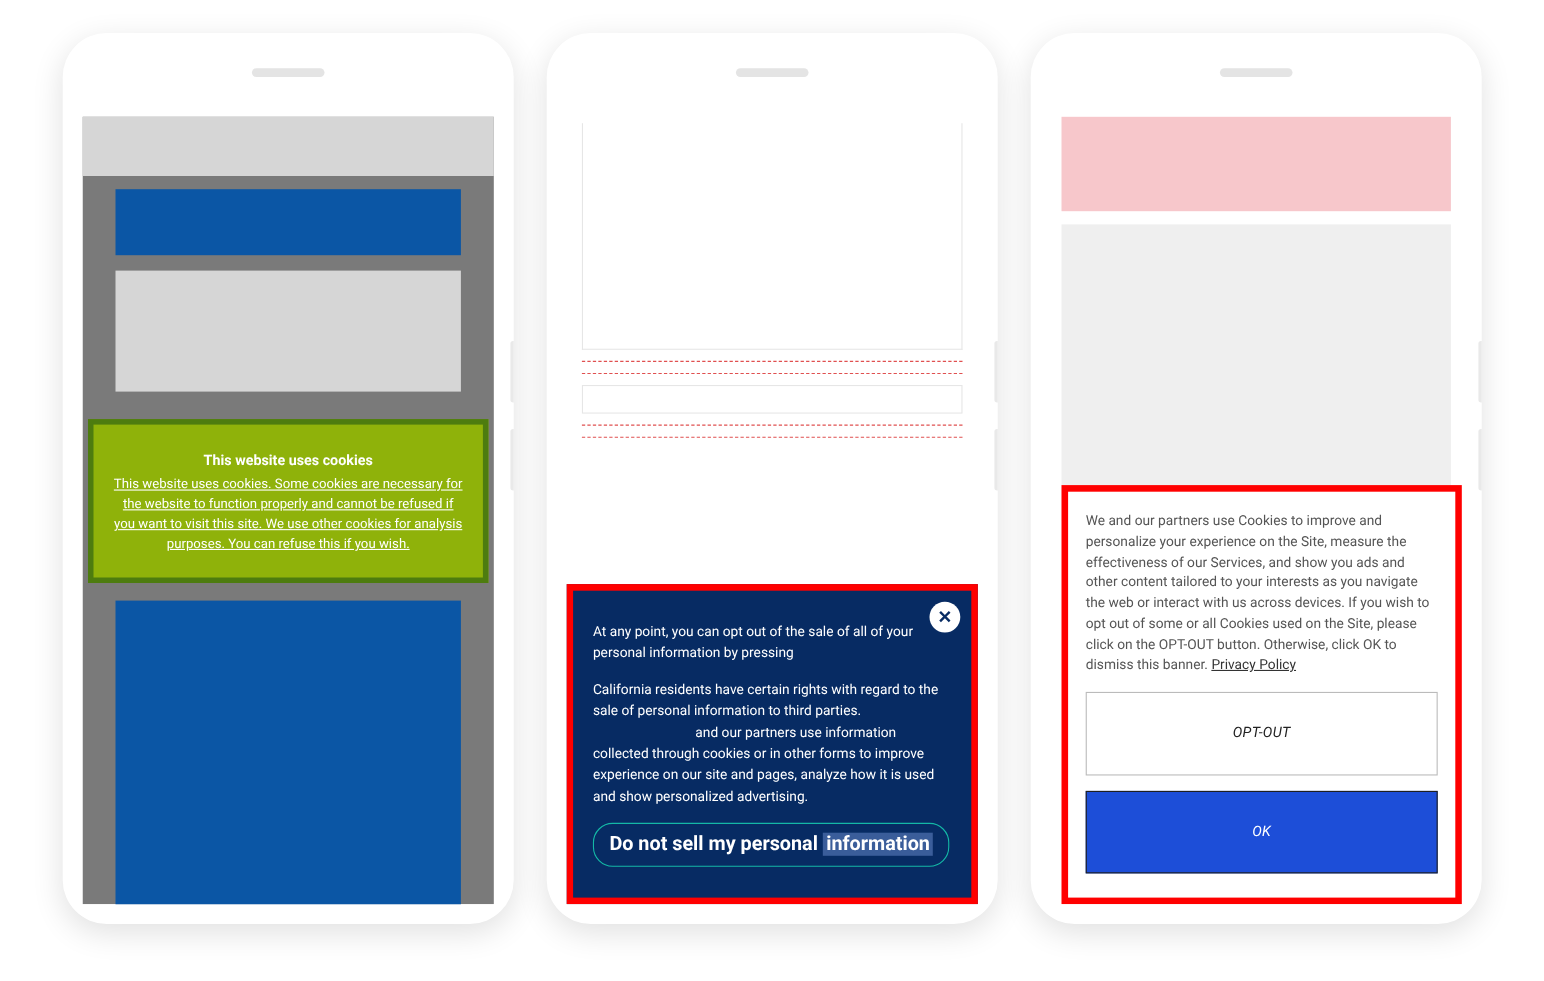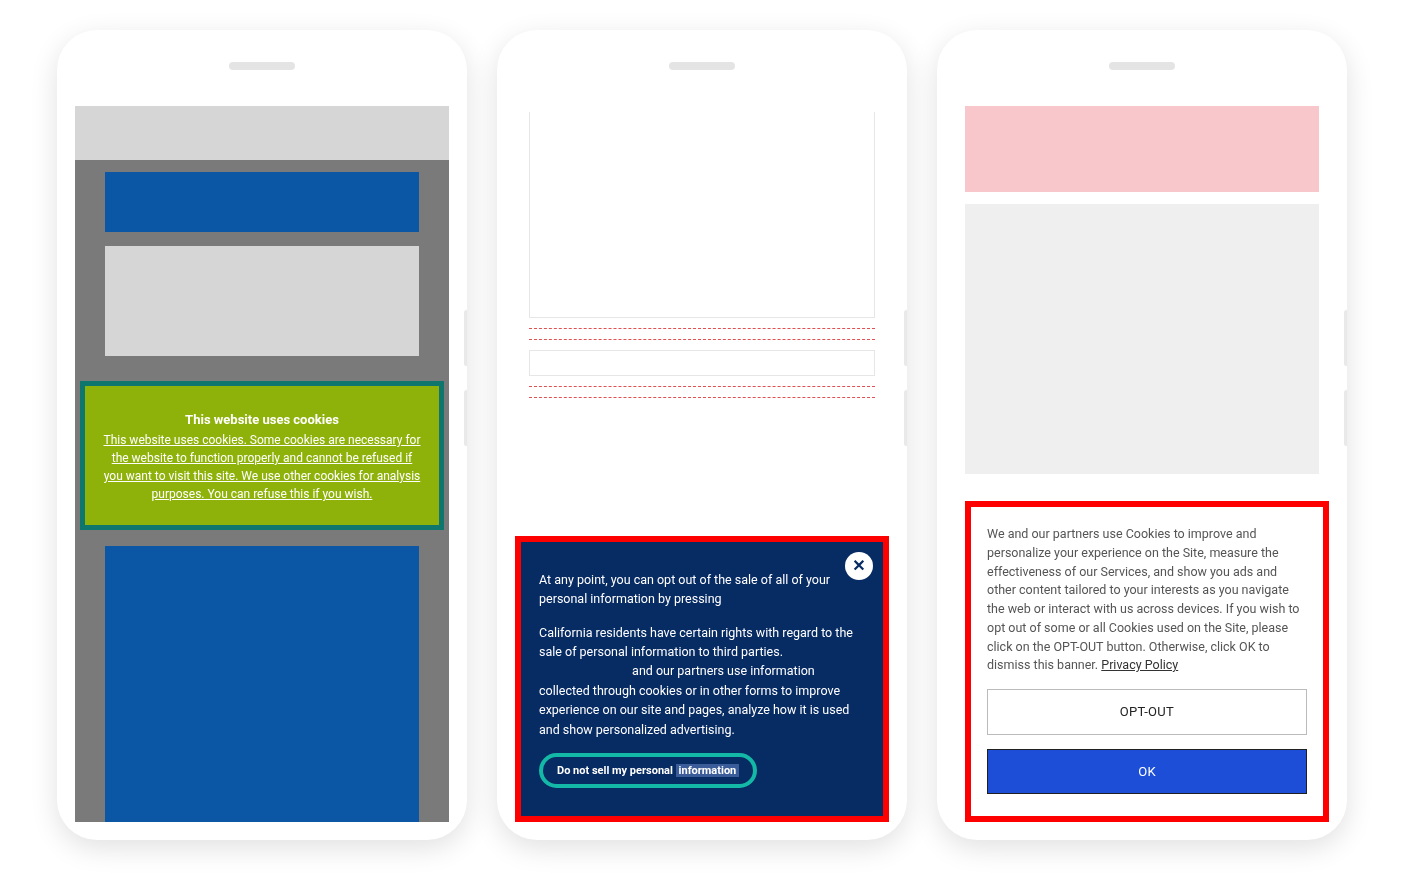--- a/index.html
+++ b/index.html
@@ -46,21 +46,21 @@
 
     
     .p1-bg { width:100%; height:100%; background:#7a7a7a; padding:0 30px; }
     .p1-topbar { height:54px; background:#d6d6d6; margin:0 -30px; }
     .p1-bluebar { height:60px; background:#0b56a5; margin-top:12px; }
     .p1-block { height:110px; background:#d6d6d6; margin-top:14px; }
     .p1-bluebig { height:290px; background:#0b56a5; margin-top:190px; }
     .p1-banner {
       position:absolute; left:0; right:0; top:275px; margin:0 auto;
       width: calc(100% - 10px);
-      background:#8fb20a; border:5px solid #0f766e;
+      background:#8fb20a; border:5px solid #4d7c0f;
       padding: 26px 16px 22px; text-align:center; color:#ffffff;
     }
     .p1-title { font-weight:700; font-size:13px; margin-bottom:4px; }
     .p1-text { font-size:12px; line-height:1.5;text-decoration:underline; }
     .p1-btnrow { display:flex; justify-content:center; gap:20px; margin-top:16px; }
     .p1-btn { background:#0b56a5; color:#fff; font-size:13px; padding:8px 16px; border:none; cursor:pointer; }
 
     
     .p2-bg { width:100%; height:100%; background:#ffffff; position:relative; }
     .p2-box { border:1px solid #e6e6e6; margin:6px 14px; }
@@ -71,37 +71,37 @@
       background:#072b63; border:6px solid #ff0000;
       padding:28px 18px 14px; color:#ffffff; font-size:12.5px; line-height:1.55;
     }
     .p2-close {
       position:absolute; top:10px; right:10px; width:28px; height:28px;
       background:#ffffff; border-radius:50%; display:flex; align-items:center; justify-content:center;
       color:#072b63; font-weight:600; font-size:16px; cursor:pointer;
     }
     .p2-para { margin-bottom:14px; }
     .p2-chip {
-      display:inline-block; border:4px solid #14b8a6; border-radius:18px;
-      padding:5px 14px; font-size:11px; margin-bottom:14px; cursor:pointer;
+      display:inline-block; border:1px solid #14b8a6; border-radius:18px;
+      padding:5px 14px; font-size:18px; margin-bottom:14px; cursor:pointer;
     }
     .p2-chip .hl { background:#3a5d9a; padding:0 3px; }
     .p2-banner a { color:#ffffff; text-decoration:underline; }
 
     
     .p3-bg { width:100%; height:100%; background:#ffffff; }
     .p3-pink { height:86px; background:#f7c7cb; margin:0 10px 12px; }
     .p3-gray { height:270px; background:#efefef; margin:0 10px; }
     .p3-banner {
       position:absolute; bottom:0; left:10px; right:0;
       background:#ffffff; border:6px solid #ff0000;
       padding:18px 16px 22px; color:#555; font-size:12.5px; line-height:1.5;
     }
     .p3-banner a { color:#333; text-decoration:underline; }
-    .p3-btn { display:block; width:100%; padding:12px 0; text-align:center; font-size:13px; margin-top:14px; cursor:pointer; letter-spacing:0.3px; }
+    .p3-btn { display:block; width:100%; padding:27px 0; text-align:center; font-size:13px; margin-top:14px; cursor:pointer; letter-spacing:0.3px;font-style:italic; }
     .p3-btn.out { background:#ffffff; border:1px solid #bbb; color:#222; }
     .p3-btn.ok { background:#1d4ed8; border:1px solid #1f1f1f; color:#ffffff; }
   </style>
 </head>
 <body>
 
 <div class="phone">
   <div class="speaker"></div>
   <div class="edge-notch n1"></div>
   <div class="edge-notch n2"></div>

